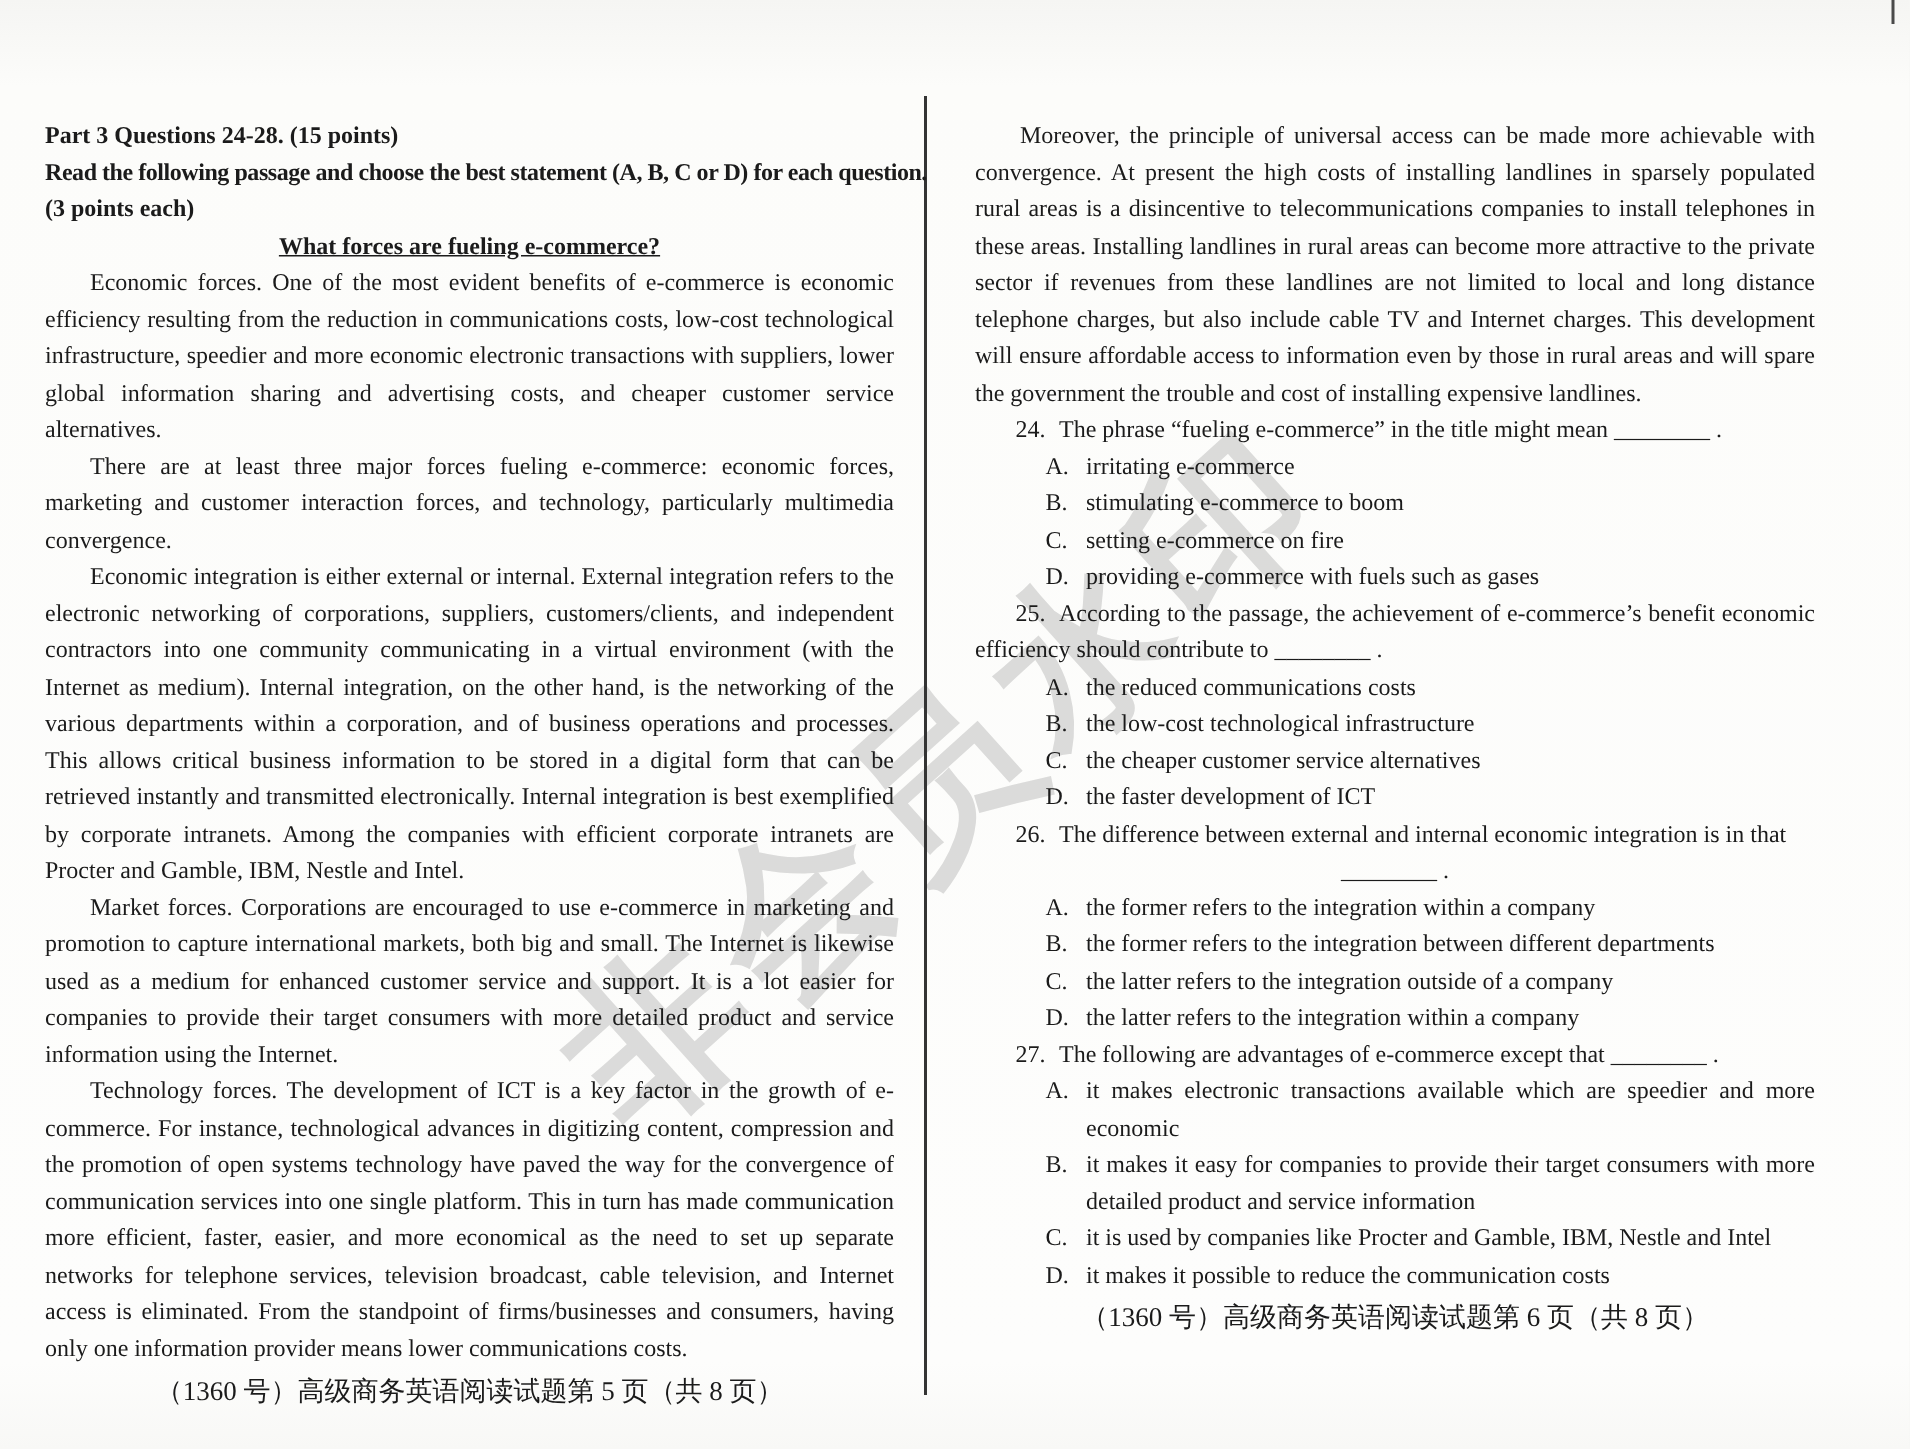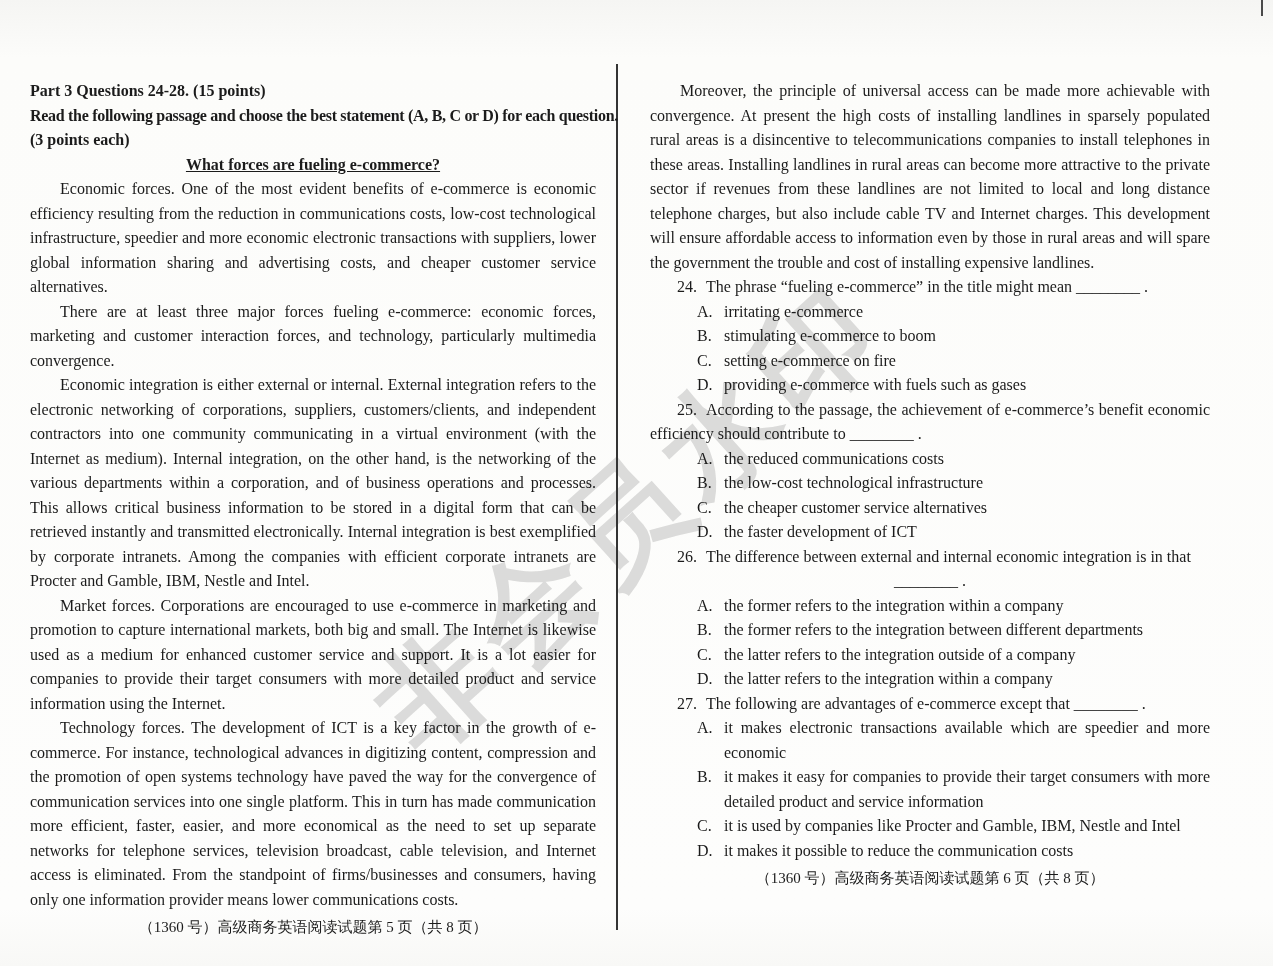--- a/index.html
+++ b/index.html
@@ -69,21 +69,21 @@
     text-indent: 27px;
   }
   .stem-number { margin-right: 9px; }
   .stem-continued { text-align: center; }
   .option { display: flex; padding-left: 47px; }
   .option-label { flex: none; width: 27px; }
   .option-text  { flex: 1; text-align: justify; }
 
   .page-footer {
     text-align: center;
-    font-size: 15px;
+    font-size: 18px;
     margin-top: 3px;
   }
 </style>
 </head>
 <body>
 
 <div class="scan">
 
   <div class="watermark">非会员水印</div>
   <div class="divider"></div>

